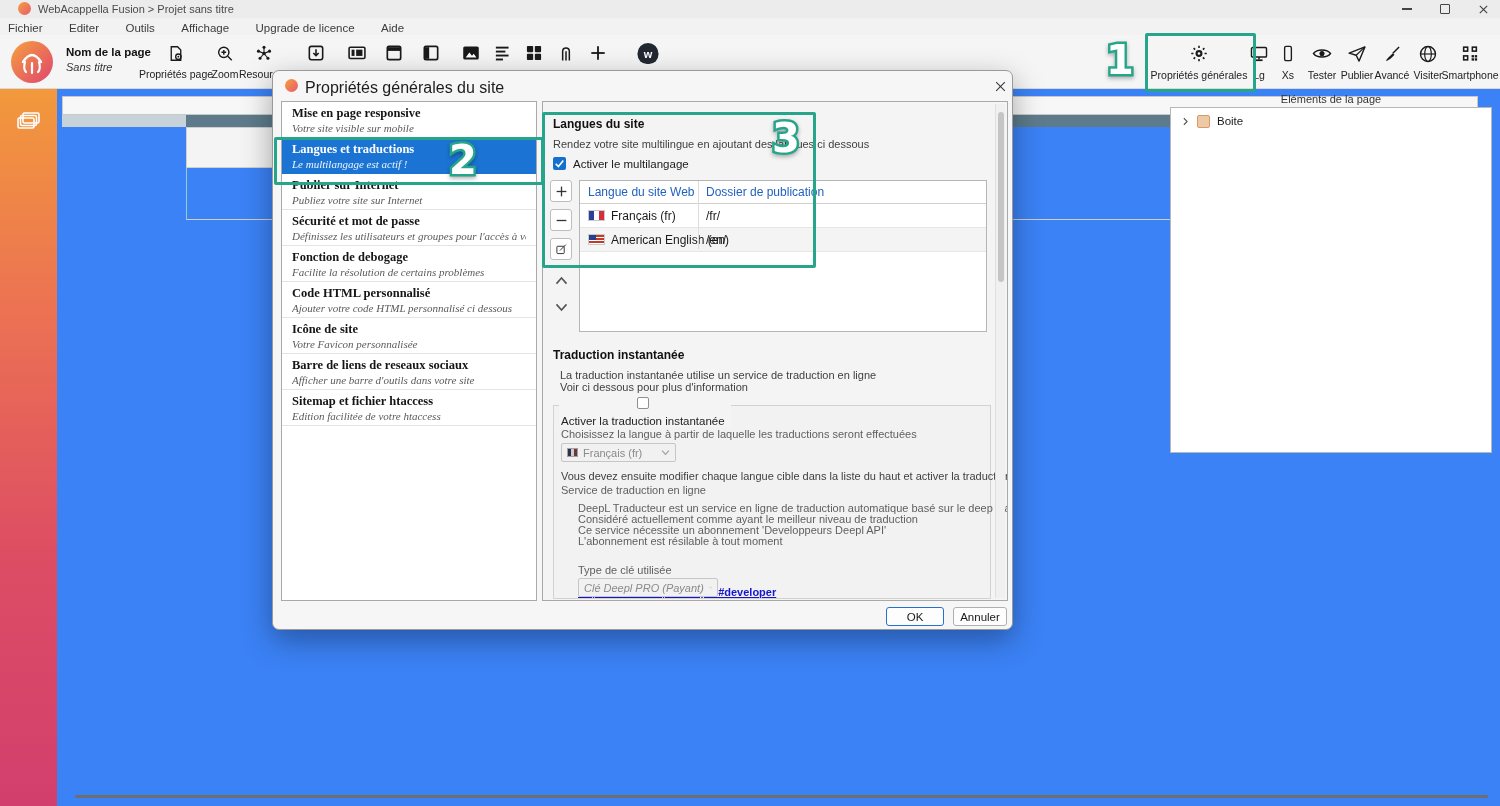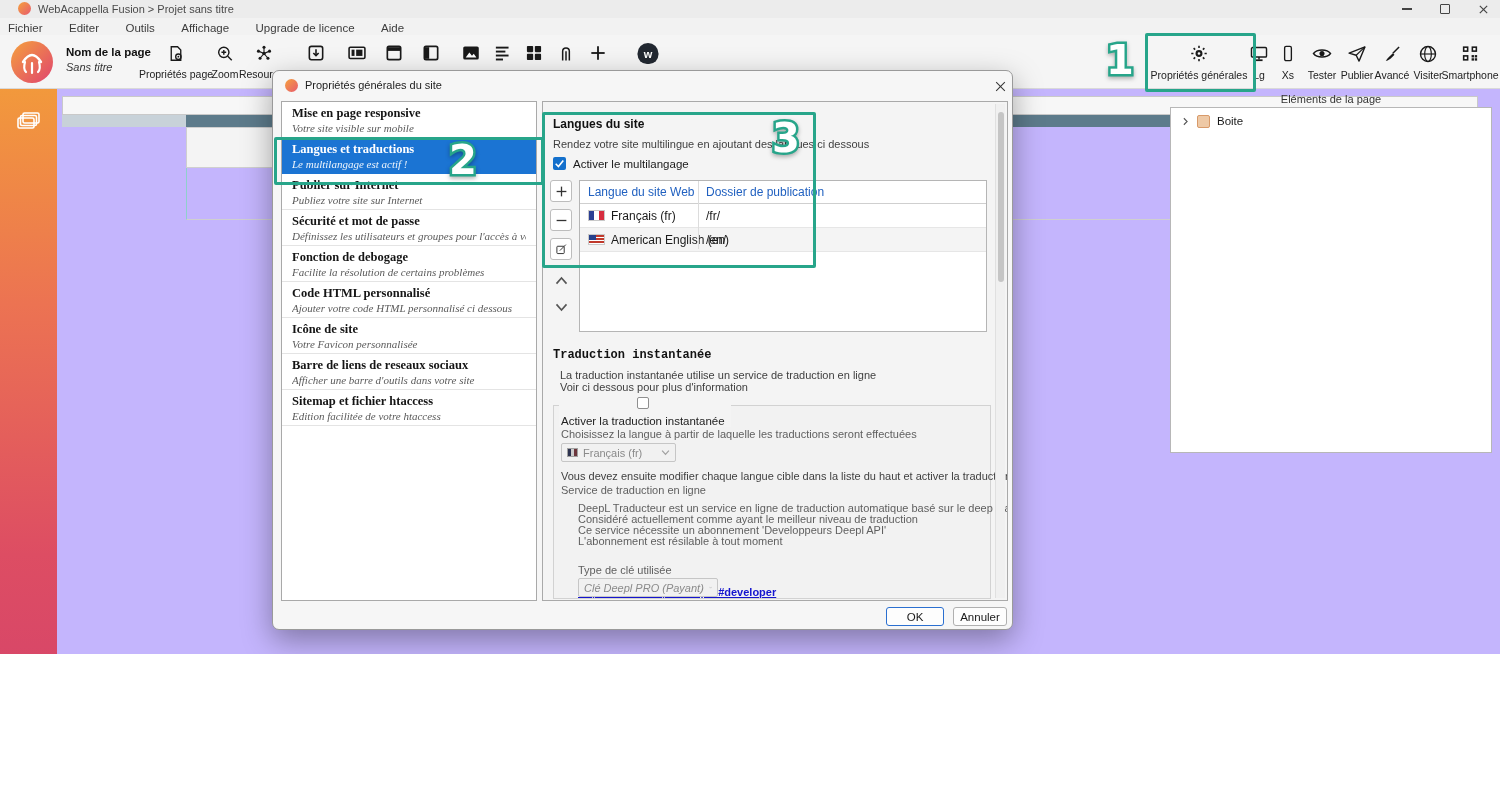--- a/index.html
+++ b/index.html
@@ -1,16 +1,16 @@
 <!DOCTYPE html>
 <html><head>
 <meta charset="utf-8">
 <style>
   html,body{margin:0;padding:0;background:#fff;font-family:"Liberation Sans","DejaVu Sans",sans-serif;}
-  .stage{position:relative;width:1500px;height:654px;overflow:hidden;background:#c4b5fd;}
+  .stage{position:relative;width:1500px;height:806px;overflow:hidden;background:#3b82f6;}
   .abs{position:absolute;}
   .nowrap{white-space:nowrap;}
   
   .titlebar{left:0;top:0;width:1500px;height:18px;background:#ececec;z-index:5;}
   .menubar{left:0;top:18px;width:1500px;height:17px;background:#f2f2f2;z-index:5;}
   .toolbar{left:0;top:35px;width:1500px;height:53px;background:#f5f5f5;border-bottom:1px solid #d9d9d9;z-index:5;}
   .menu-item{display:inline-block;margin-right:22px;font-size:11.5px;color:#3c3c3c;cursor:default;}
   .ticon{position:absolute;transform:translateX(-50%);}
   .tlabel{position:absolute;transform:translateX(-50%);font-size:10.5px;color:#222;white-space:nowrap;}
   .tsep{position:absolute;top:42px;width:1px;height:38px;background:#d6d6d6;}
@@ -18,21 +18,21 @@
   
   .rail{left:0;top:88px;width:57px;height:718px;z-index:2;
         background:linear-gradient(180deg,#f2993c 0%,#ec7352 30%,#dd4d63 65%,#d23f6e 100%);}
   
   .canvas-border{border:1px solid #c9c9c9;box-sizing:border-box;}
   
   .elpanel{left:1170px;top:107px;width:322px;height:346px;background:#fff;border:1px solid #b7b7b7;box-sizing:border-box;z-index:3;}
   
   .dialog{left:272px;top:70px;width:741px;height:560px;background:#f6f6f6;border:1px solid #9a9a9a;border-radius:7px;
           box-shadow:0 10px 30px rgba(0,0,0,.35);z-index:40;box-sizing:border-box;}
-  .dlg-title{position:absolute;left:32px;top:8px;font-size:11px;color:#1d1d1d;}
+  .dlg-title{position:absolute;left:32px;top:8px;font-size:16px;color:#1d1d1d;}
   .navlist{position:absolute;left:8px;top:30px;width:256px;height:500px;background:#fff;border:1px solid #a9a9a9;box-sizing:border-box;overflow:hidden;}
   .nav-item{height:36px;box-sizing:border-box;padding:4px 10px 0 10px;border-bottom:1px solid #e4e4e4;cursor:pointer;font-family:Liberation Serif, serif;}
   .nav-item .ti{font-size:12.5px;font-weight:bold;color:#151515;white-space:nowrap;overflow:hidden;}
   .nav-item .su{font-size:11px;font-style:italic;color:#5a5a5a;white-space:nowrap;overflow:hidden;margin-top:1px;}
   .nav-item.sel{background:#1b74d3;border-bottom-color:#1b74d3;}
   .nav-item.sel .ti{color:#fff;}
   .nav-item.sel .su{color:rgba(255,255,255,.92);}
   .rpanel{position:absolute;left:269px;top:30px;width:466px;height:500px;background:#f4f4f4;border:1px solid #a9a9a9;box-sizing:border-box;overflow:hidden;}
   .sqbtn{position:absolute;width:22px;height:22px;background:#fff;border:1px solid #bdbdbd;border-radius:3px;display:flex;align-items:center;justify-content:center;cursor:pointer;box-sizing:border-box;}
   .ghostbtn{position:absolute;width:22px;height:20px;display:flex;align-items:center;justify-content:center;cursor:pointer;}
@@ -457,21 +457,21 @@
         </div>
         <div class="row alt">
           <span class="colA">
               <span class="flag flag-us"></span>
               <span class="nowrap">American English (en)</span>
             </span>
           <span class="colB nowrap">/en/</span>
         </div>
       </div>
 
-      <div class="abs nowrap" style="left:10px;top:246px;font-size:12px;font-weight:bold;color:#111;font-family:Liberation Mono, monospace;">Traduction instantanée</div>
+      <div class="abs nowrap" style="left:10px;top:246px;font-size:12px;font-weight:bold;color:#111;">Traduction instantanée</div>
       <div class="abs nowrap" style="left:17px;top:267px;font-size:11px;color:#3f3f3f;">La traduction instantanée utilise un service de traduction en ligne</div>
       <div class="abs nowrap" style="left:17px;top:279px;font-size:11px;color:#3f3f3f;">Voir ci dessous pour plus d'information</div>
 
       <div class="groupbox" style="left:10px;top:303px;width:438px;height:194px;">
         <div class="legendrow">
           <span class="cbx-off"></span>
           <span class="nowrap">Activer la traduction instantanée</span>
         </div>
         <div class="gtext" style="left:7px;top:22px;">Choisissez la langue à partir de laquelle les traductions seront effectuées</div>
         <div class="combo" style="left:7px;top:37px;width:115px;">

